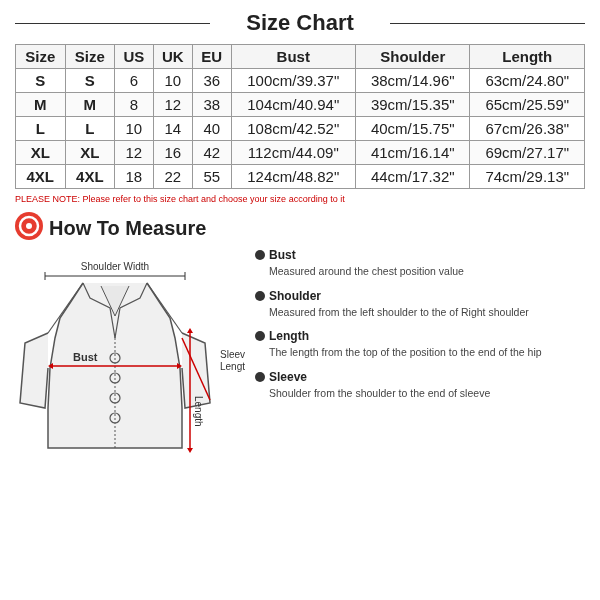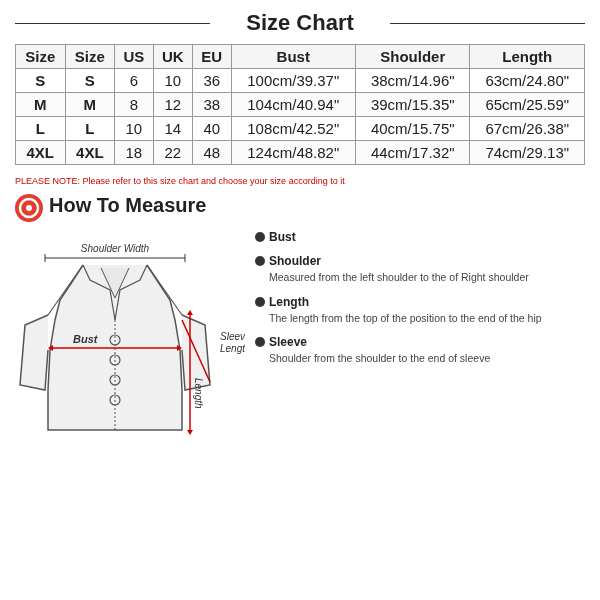--- a/index.html
+++ b/index.html
@@ -51,27 +51,27 @@
     th {
       background: #f5f5f5;
       font-weight: bold;
     }
     tr:nth-child(even) td { background: #fafafa; }
 
     
     .note {
       font-size: 9px;
       color: #c00;
-      margin: 11px 0 8px 0;
+      margin: 5px 0 8px 0;
     }
 
     
     .measure-title-row {
       display: flex;
-      align-items: flex-start;
+      align-items: flex-end;
       margin-bottom: 8px;
     }
     .measure-icon {
       width: 28px;
       height: 28px;
       border-radius: 50%;
       background: #e63c2f;
       color: #fff;
       display: flex;
       align-items: center;
@@ -92,21 +92,20 @@
       display: flex;
       gap: 10px;
       align-items: flex-start;
     }
 
     
     .jacket-area {
       flex: 0 0 230px;
       position: relative;
       height: 220px;
-      font-style: italic;
     }
 
     
     .measure-list {
       flex: 1;
       font-size: 11px;
       color: #222;
     }
     .measure-item {
       margin-bottom: 10px;
@@ -189,25 +188,35 @@
           <td style="font-weight: bold;">L</td>
           <td style="font-weight: bold;">L</td>
           <td>10</td>
           <td>14</td>
           <td>40</td>
           <td>108cm/42.52"</td>
           <td>40cm/15.75"</td>
           <td>67cm/26.38"</td>
         </tr>
         <tr>
+          <td style="font-weight: bold;">XL</td>
+          <td style="font-weight: bold;">XL</td>
+          <td>12</td>
+          <td>16</td>
+          <td>42</td>
+          <td>112cm/44.09"</td>
+          <td>41cm/16.14"</td>
+          <td>69cm/27.17"</td>
+        </tr>
+        <tr>
           <td style="font-weight: bold;">4XL</td>
           <td style="font-weight: bold;">4XL</td>
           <td>18</td>
           <td>22</td>
-          <td>48</td>
+          <td>55</td>
           <td>124cm/48.82"</td>
           <td>44cm/17.32"</td>
           <td>74cm/29.13"</td>
         </tr>
       </tbody>
   </table>
 
   <div class="note">PLEASE NOTE: Please refer to this size chart and choose your size according to it</div>
 
   <div class="measure-title-row">
@@ -271,20 +280,21 @@
         <path d="M 86 38 L 100 68 L 114 38" stroke="#555" stroke-width="1" fill="#e8e8e8"></path>
       </svg>
     </div>
 
     <div class="measure-list" id="measure-list">
     <div class="measure-item">
           <div class="measure-item-title">
             <span class="bullet"></span>
             <span>Bust</span>
           </div>
+          <div class="measure-item-desc">Measured around the chest position value</div>
         </div>
         <div class="measure-item">
           <div class="measure-item-title">
             <span class="bullet"></span>
             <span>Shoulder</span>
           </div>
           <div class="measure-item-desc">Measured from the left shoulder to the of Right shoulder</div>
         </div>
         <div class="measure-item">
           <div class="measure-item-title">

